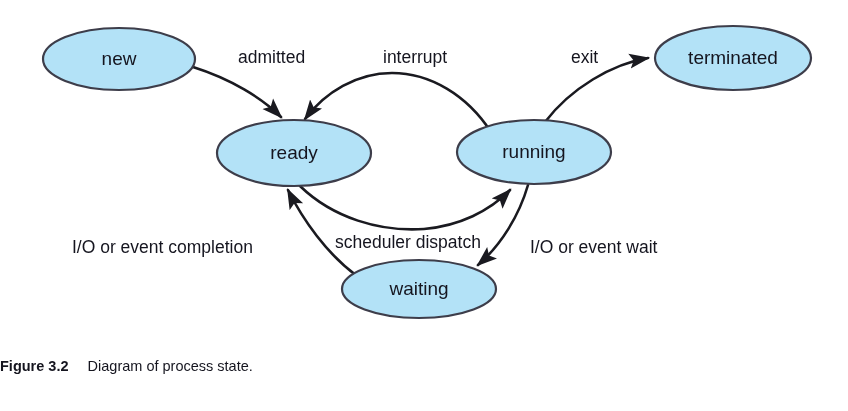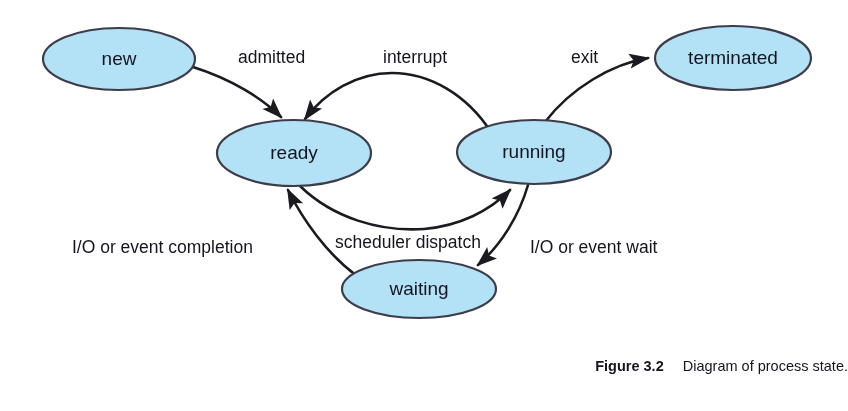--- a/index.html
+++ b/index.html
@@ -39,21 +39,21 @@
     font-family: "Liberation Sans", sans-serif;
     font-size: 17.5px;
     fill: #15151f;
     dominant-baseline: middle;
   }
   .caption {
     position: absolute;
     left: 0;
     top: 358px;
     width: 848px;
-    text-align: right;
+    text-align: left;
     font-family: "Liberation Sans", sans-serif;
     font-size: 14.5px;
     color: #15151f;
     white-space: nowrap;
   }
   .caption-title {
     font-weight: bold;
   }
   .caption-gap {
     display: inline-block;

